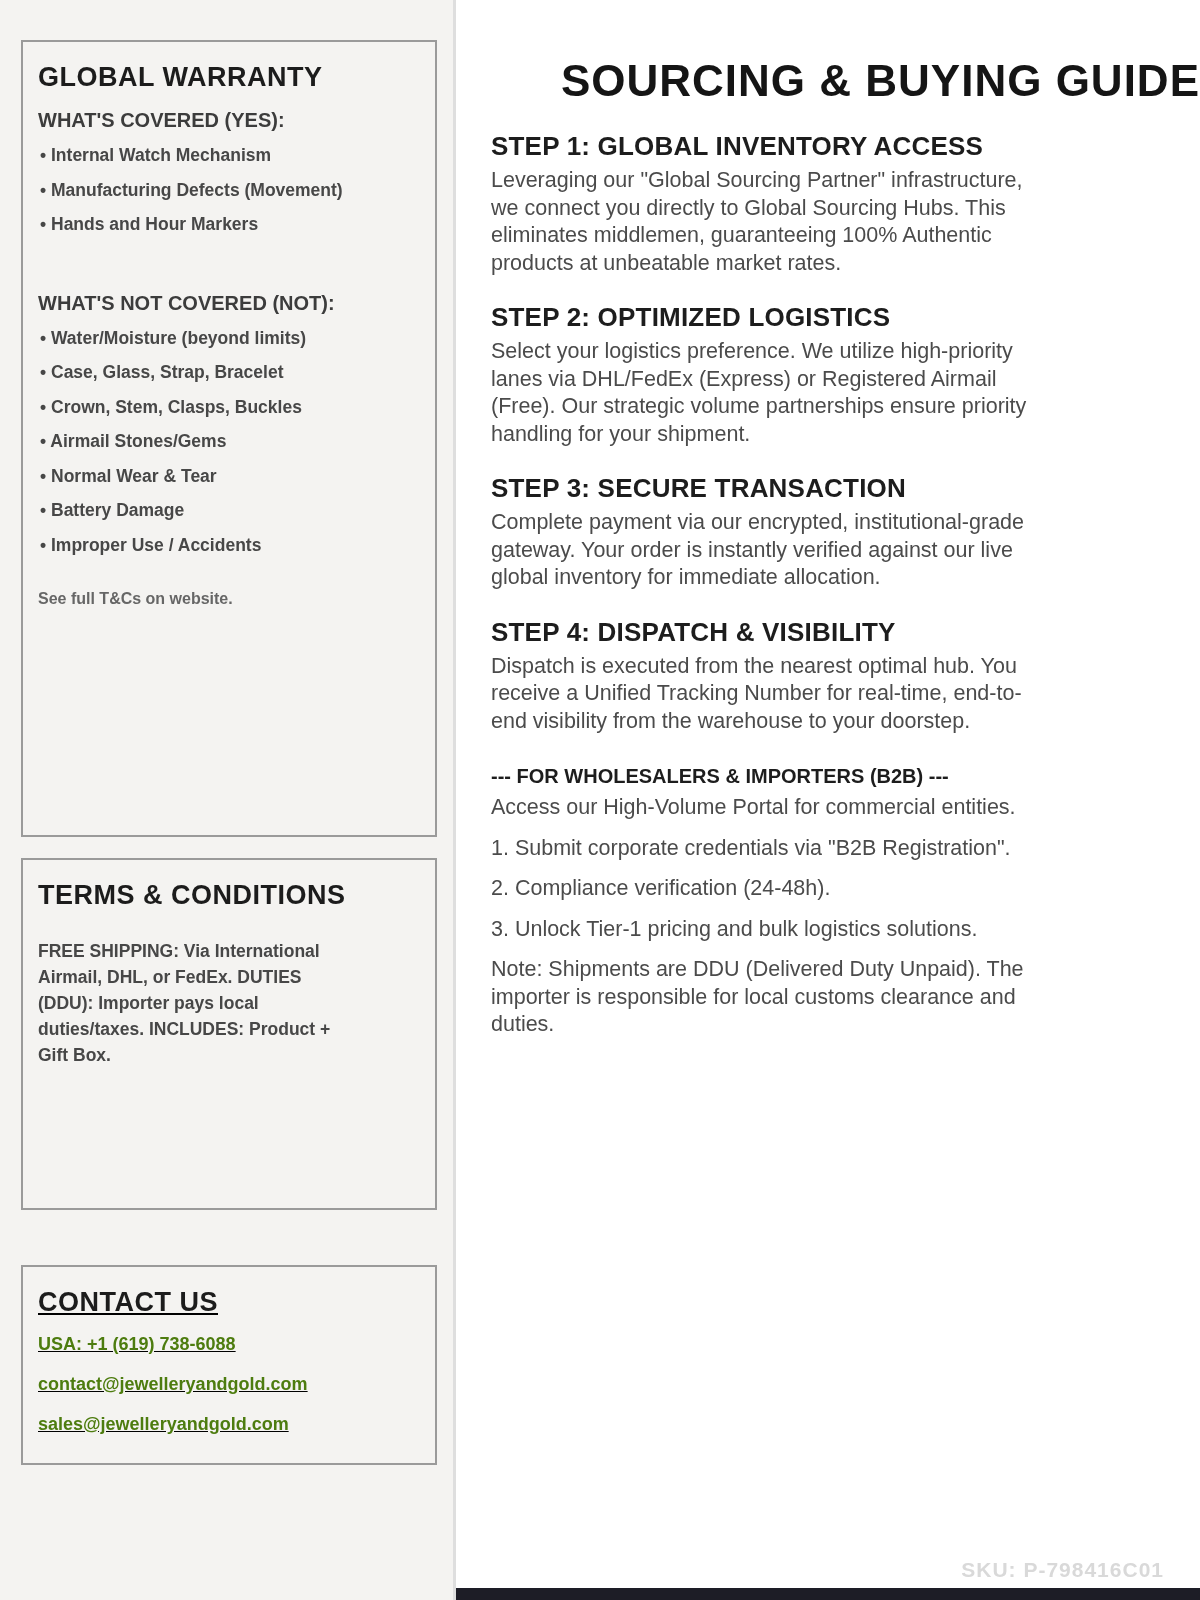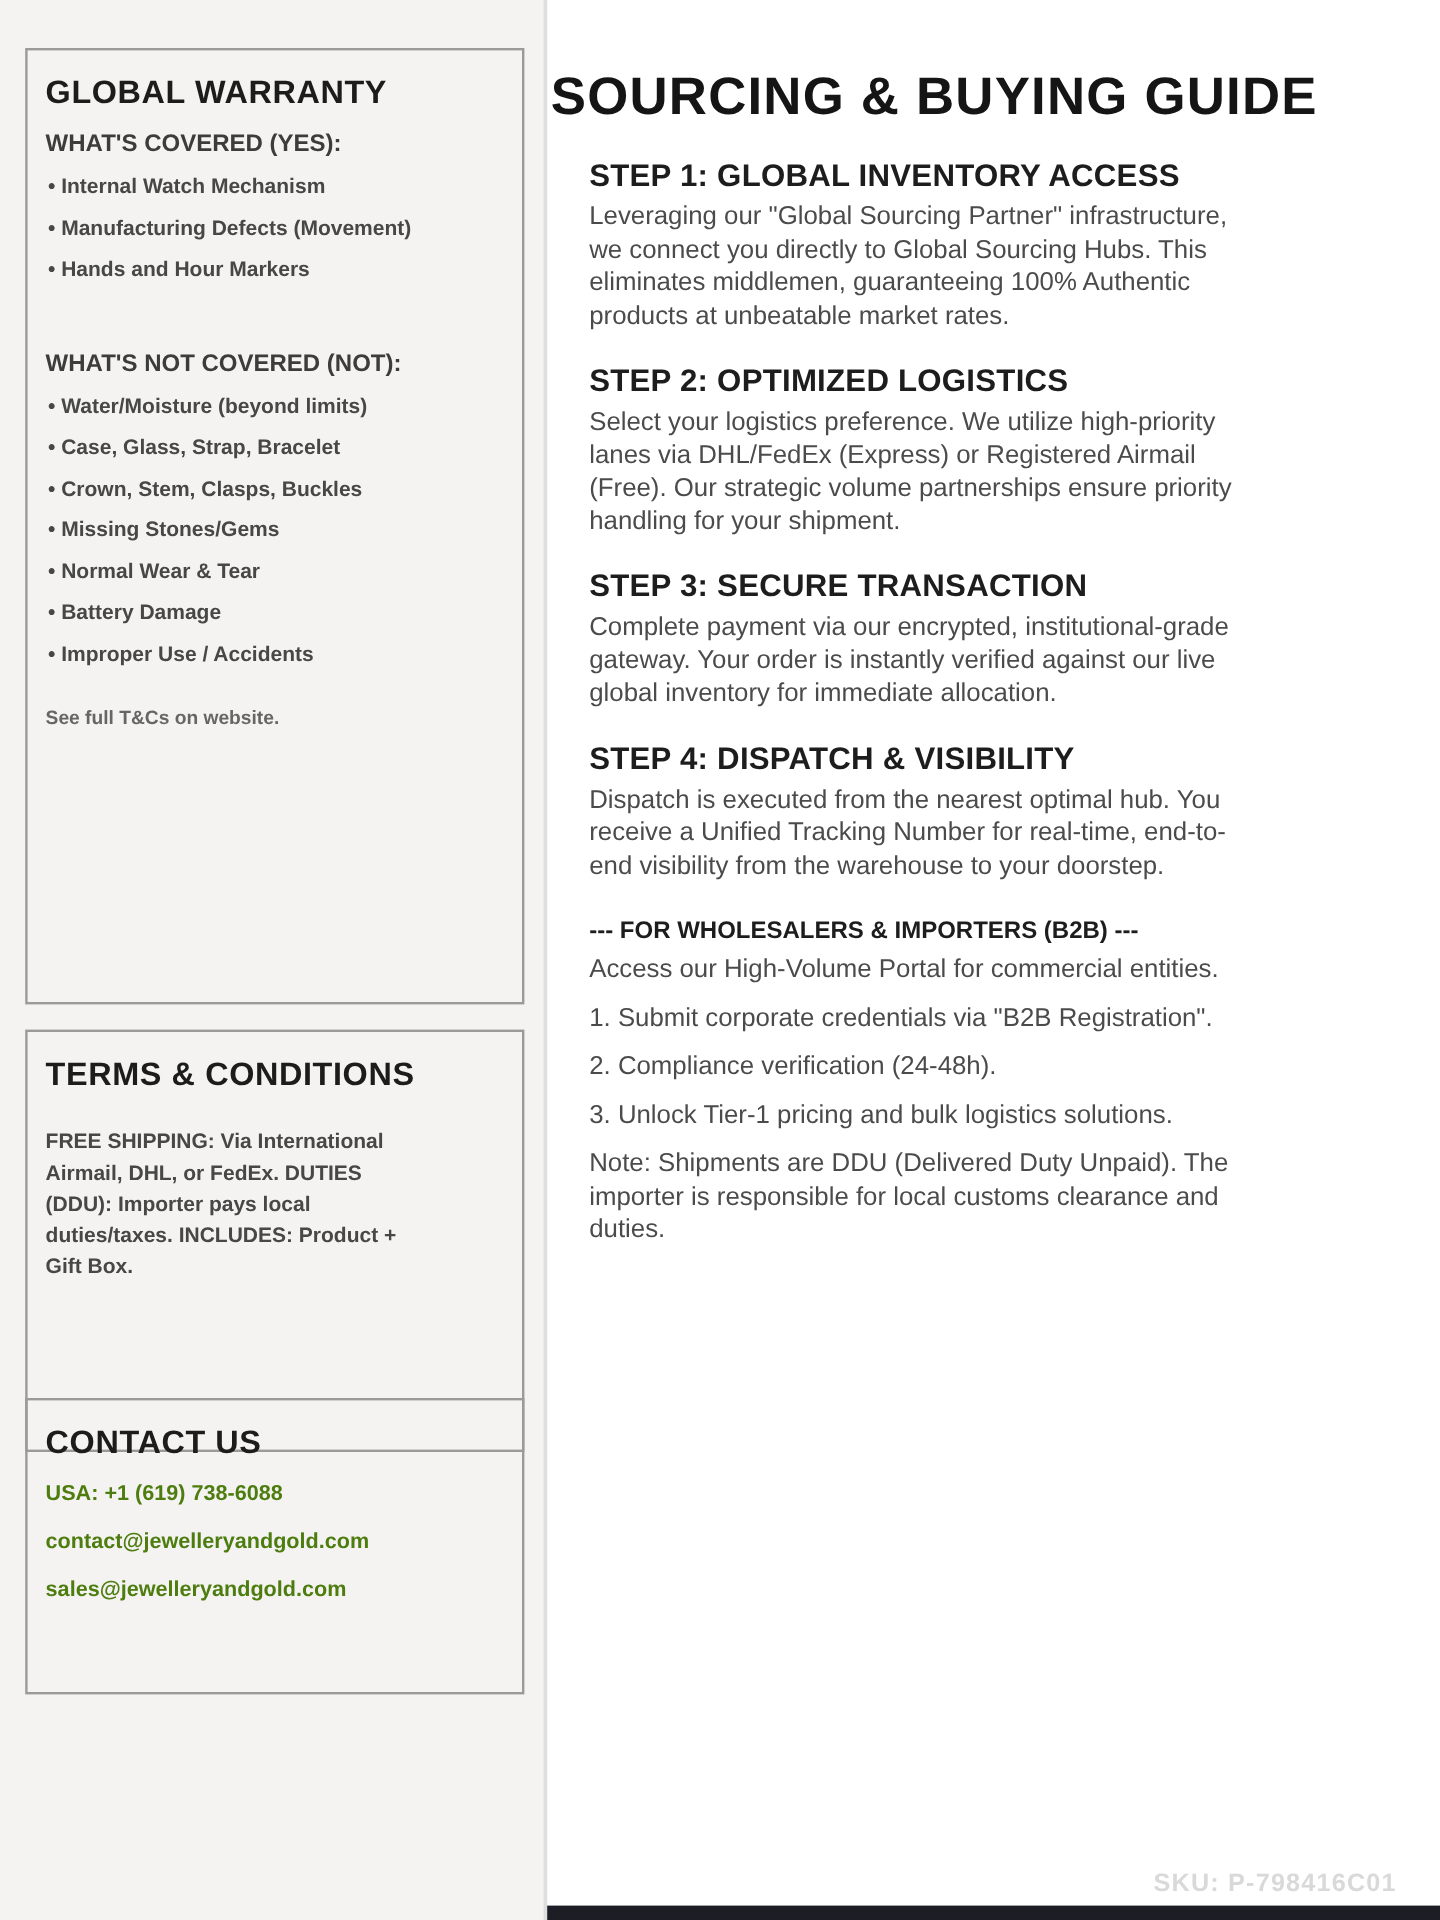--- a/index.html
+++ b/index.html
@@ -21,21 +21,21 @@
     box-sizing:border-box;
   }
   .panel {
     position:absolute; left:21px; width:416px;
     border:2px solid #9a9a9a;
     box-sizing:border-box;
     padding:20px 15px 0 15px;
   }
   .panel-warranty { top:40px;  height:797px; }
   .panel-terms    { top:858px; height:352px; }
-  .panel-contact  { top:1165px;height:247px; }
+  .panel-contact  { top:1265px;height:200px;text-decoration:underline; }
 
   .panel h2 {
     margin:0;
     font-size:27px; font-weight:700;
     letter-spacing:0.5px;
     color:#1c1c1c;
   }
   .subhead {
     margin:16px 0 6px 0;
     font-size:20px; font-weight:700;
@@ -70,21 +70,21 @@
   }
   .contact-line.first { margin-top:14px; }
 
   
   .main {
     position:absolute; left:459px; top:0; right:0; bottom:0;
     background:#ffffff;
   }
   .main-title {
     margin:56px 0 0 0;
-    text-align:left;
+    text-align:right;
     font-size:44px; font-weight:800;
     letter-spacing:1px;
     color:#151515;
   }
   .content { margin-left:32px; width:556px; }
   .step-heading {
     margin:25px 0 5px 0;
     font-size:26px; font-weight:700;
     letter-spacing:0.2px;
     color:#1d1d1d;
@@ -131,21 +131,21 @@
         <li>Internal Watch Mechanism</li>
         <li>Manufacturing Defects (Movement)</li>
         <li>Hands and Hour Markers</li>
       </ul>
       <div class="gap"></div>
       <div class="subhead">WHAT'S NOT COVERED (NOT):</div>
       <ul class="bullets">
         <li>Water/Moisture (beyond limits)</li>
         <li>Case, Glass, Strap, Bracelet</li>
         <li>Crown, Stem, Clasps, Buckles</li>
-        <li>Missing Stones/Gems</li>
+        <li>Airmail Stones/Gems</li>
         <li>Normal Wear &amp; Tear</li>
         <li>Battery Damage</li>
         <li>Improper Use / Accidents</li>
       </ul>
       <div class="footnote">See full T&amp;Cs on website.</div>
     </section>
 
     <section class="panel panel-terms">
       <h2>TERMS &amp; CONDITIONS</h2>
       <div class="terms-body">FREE SHIPPING: Via International Airmail, DHL, or FedEx.  DUTIES (DDU): Importer pays local duties/taxes.  INCLUDES: Product + Gift Box.</div>

